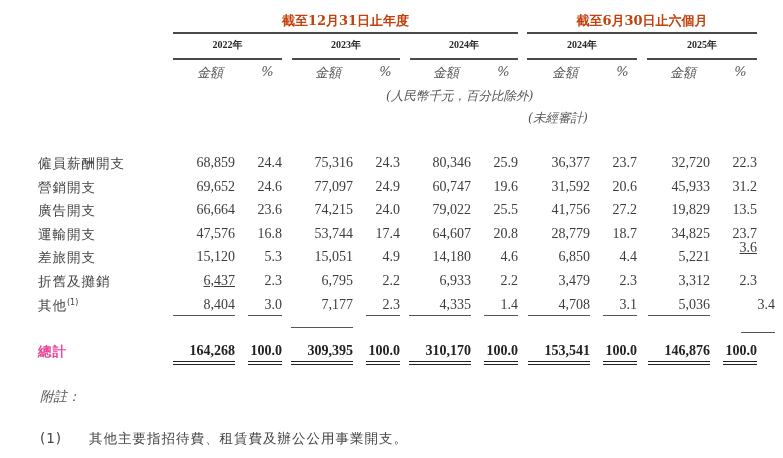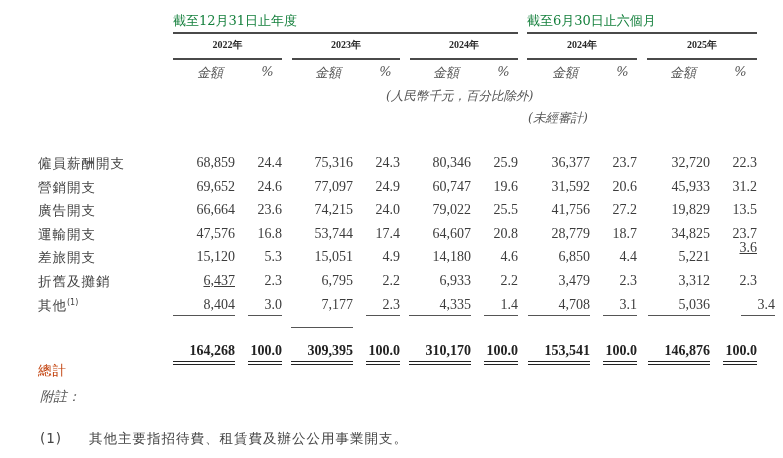--- a/index.html
+++ b/index.html
@@ -3,21 +3,21 @@
 <meta charset="utf-8">
 <style>
   html, body { margin: 0; padding: 0; }
   body {
     width: 783px; height: 458px; overflow: hidden;
     background: #ffffff; position: relative;
     font-family: "DejaVu Serif", "Liberation Serif", serif;
     color: #3a3a3a;
   }
   .abs { position: absolute; white-space: nowrap; }
-  .grp { font-weight: normal; font-size: 13px; color: #15803d; text-align: left; }
+  .grp { font-weight: bold; font-size: 13px; color: #c2410c; text-align: center; }
   .year { font-weight: bold; font-size: 10px; color: #2a2a2a; text-align: center; font-family: "Liberation Serif", serif; }
   .rule { position: absolute; height: 2px; background: #4a4a4a; }
   .sub { font-style: italic; font-size: 13px; color: #555; text-align: center; }
   .note { font-style: italic; font-size: 12.5px; color: #555; }
   .lbl { font-size: 13.5px; color: #444; letter-spacing: 1px; font-family: "DejaVu Sans", sans-serif; }
   .lbl sup { font-size: 8px; letter-spacing: 0; }
   .num { font-size: 14px; color: #3c3c3c; text-align: right; font-family: "Liberation Serif", serif; }
   .tot { font-weight: bold; color: #222; }
   .ul { border-bottom: 1.5px solid #555; }
   .dul { border-bottom: 4px double #222; }
@@ -140,24 +140,24 @@
       <div class="abs lbl" style="left: 38px; top: 296.6px;"><span>其他</span><sup>(1)</sup></div>
       <div class="abs num ul" style="left: 173px; width: 62px; top: 296.6px; padding-bottom: 2px;">8,404</div>
       <div class="abs num ul" style="left: 248px; width: 34px; top: 296.6px; padding-bottom: 2px;">3.0</div>
       <div class="abs num ul" style="left: 291px; width: 62px; top: 296.6px; padding-bottom: 14px;">7,177</div>
       <div class="abs num ul" style="left: 366px; width: 34px; top: 296.6px; padding-bottom: 2px;">2.3</div>
       <div class="abs num ul" style="left: 409px; width: 62px; top: 296.6px; padding-bottom: 2px;">4,335</div>
       <div class="abs num ul" style="left: 484px; width: 34px; top: 296.6px; padding-bottom: 2px;">1.4</div>
       <div class="abs num ul" style="left: 528px; width: 62px; top: 296.6px; padding-bottom: 2px;">4,708</div>
       <div class="abs num ul" style="left: 603px; width: 34px; top: 296.6px; padding-bottom: 2px;">3.1</div>
       <div class="abs num ul" style="left: 648px; width: 62px; top: 296.6px; padding-bottom: 2px;">5,036</div>
-      <div class="abs num ul" style="left: 741px; width: 34px; top: 296.6px; padding-bottom: 2px; text-align: right;">3.4</div>
+      <div class="abs num ul" style="left: 741px; width: 34px; top: 296.6px; padding-bottom: 19px; text-align: right;">3.4</div>
     </div>
     <div>
-      <div class="abs lbl" style="left: 38px; top: 362px; font-weight: normal; color: #c2410c;">總計</div>
+      <div class="abs lbl" style="left: 38px; top: 343px; font-weight: bold; color: #ec4899;">總計</div>
       <div class="abs num tot dul" style="left: 173px; width: 62px; top: 343px; padding-bottom: 2px;">164,268</div>
       <div class="abs num tot dul" style="left: 248px; width: 34px; top: 343px; padding-bottom: 2px;">100.0</div>
       <div class="abs num tot dul" style="left: 291px; width: 62px; top: 343px; padding-bottom: 2px;">309,395</div>
       <div class="abs num tot dul" style="left: 366px; width: 34px; top: 343px; padding-bottom: 2px;">100.0</div>
       <div class="abs num tot dul" style="left: 409px; width: 62px; top: 343px; padding-bottom: 2px;">310,170</div>
       <div class="abs num tot dul" style="left: 484px; width: 34px; top: 343px; padding-bottom: 2px;">100.0</div>
       <div class="abs num tot dul" style="left: 528px; width: 62px; top: 343px; padding-bottom: 2px;">153,541</div>
       <div class="abs num tot dul" style="left: 603px; width: 34px; top: 343px; padding-bottom: 2px;">100.0</div>
       <div class="abs num tot dul" style="left: 648px; width: 62px; top: 343px; padding-bottom: 2px;">146,876</div>
       <div class="abs num tot dul" style="left: 723px; width: 34px; top: 343px; padding-bottom: 2px;">100.0</div>

